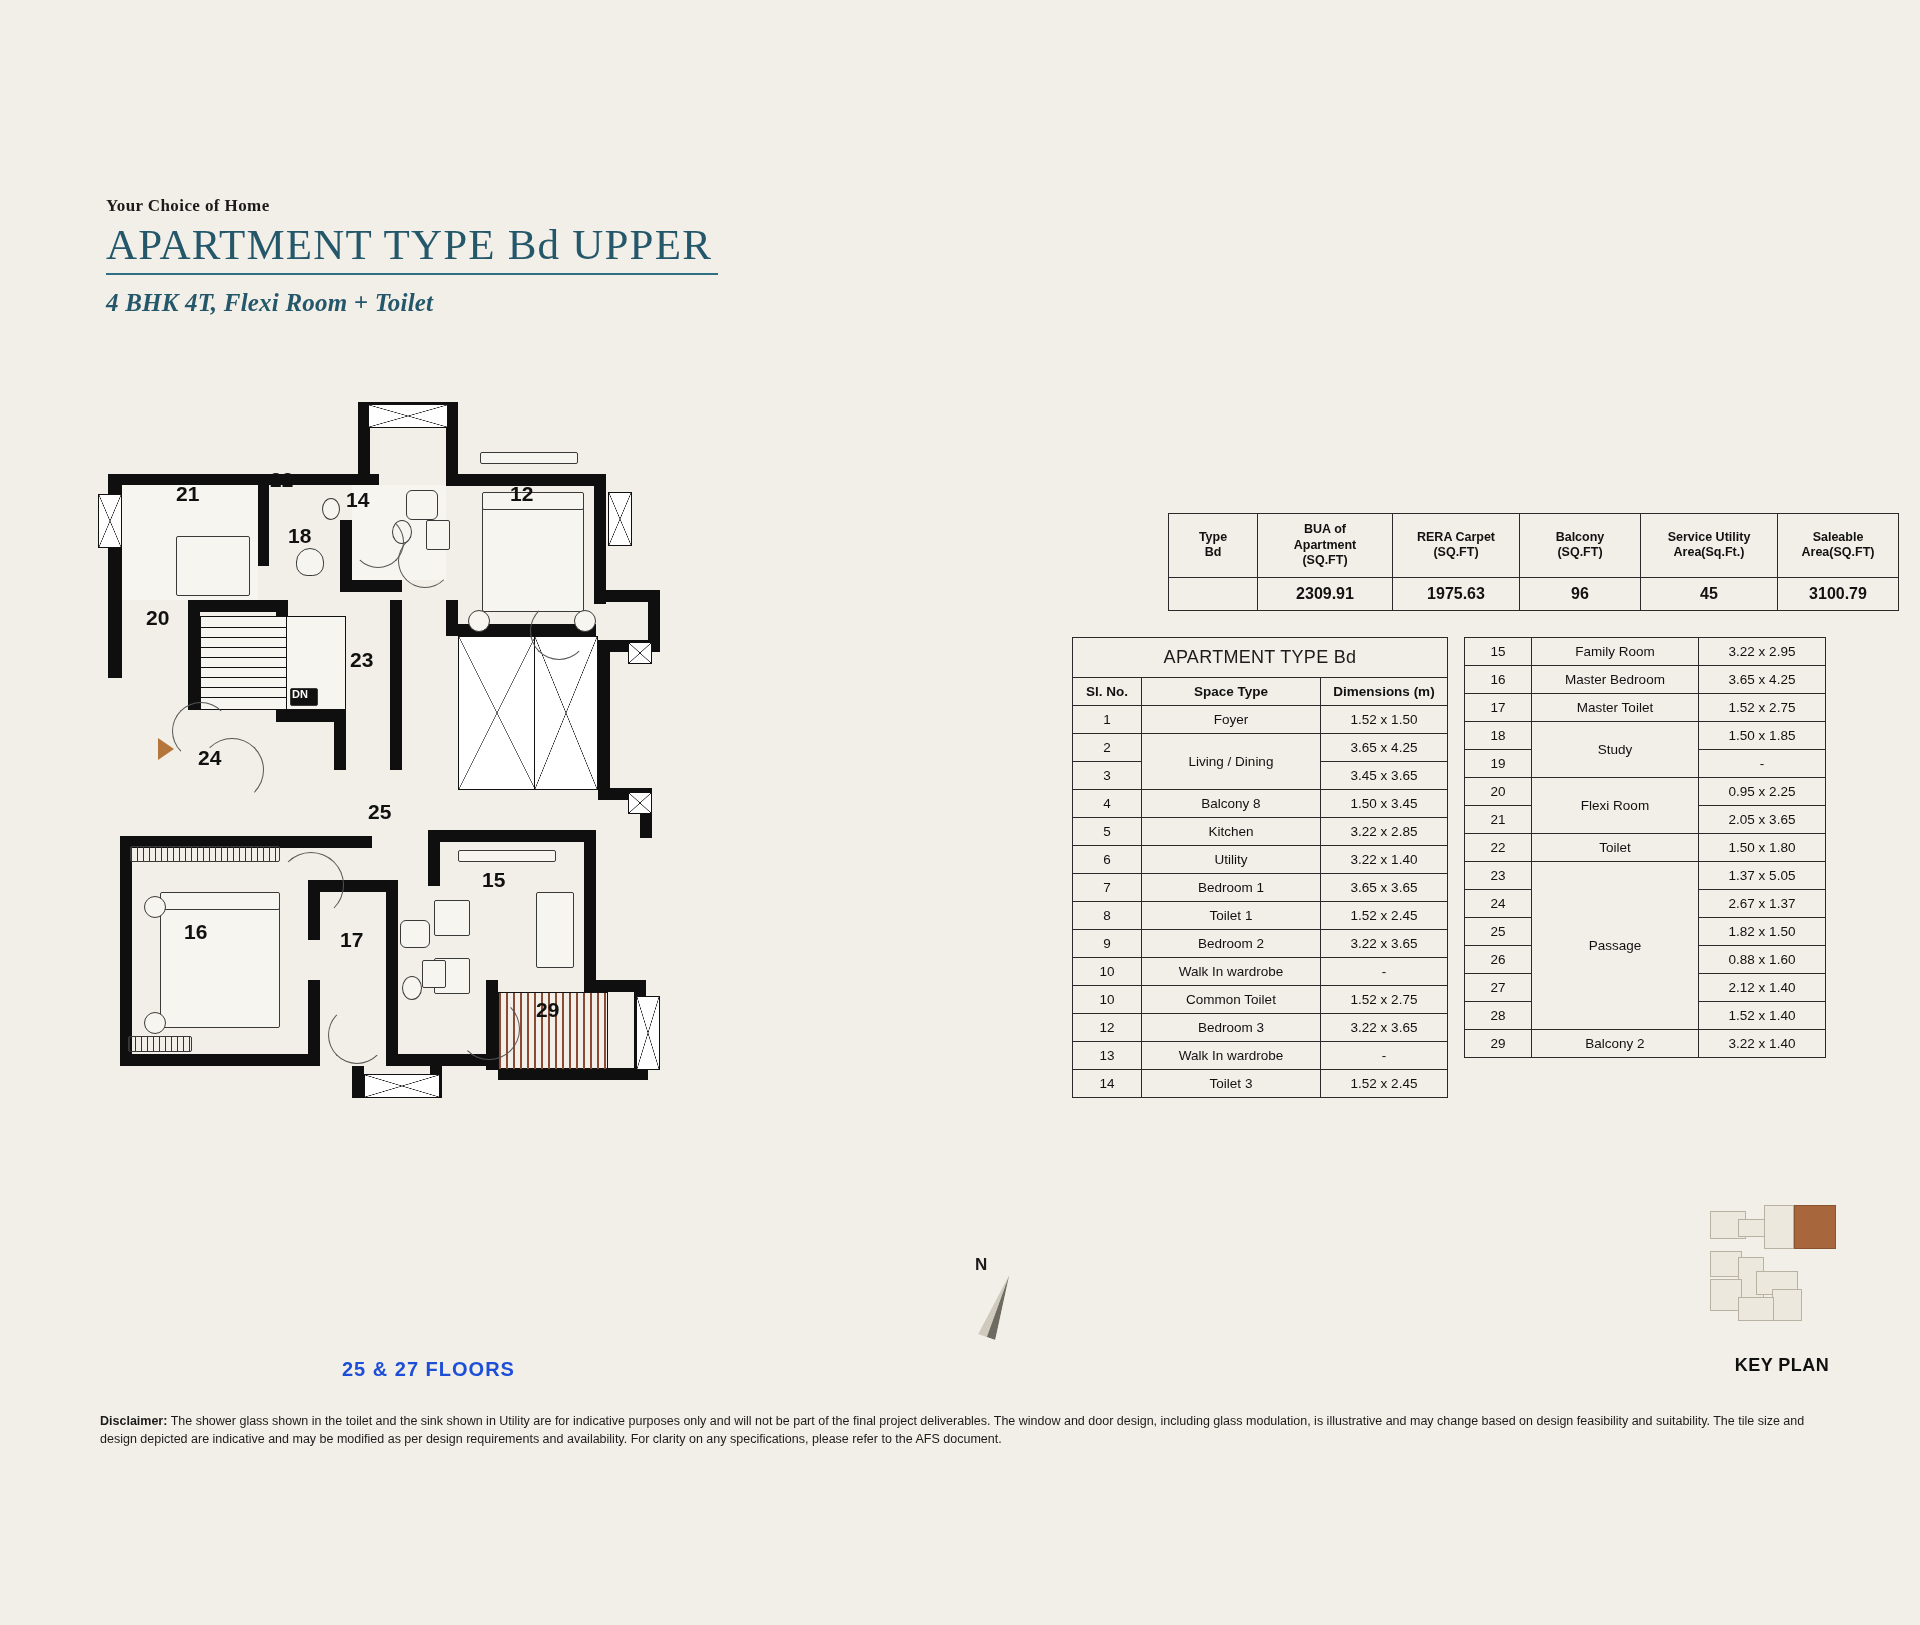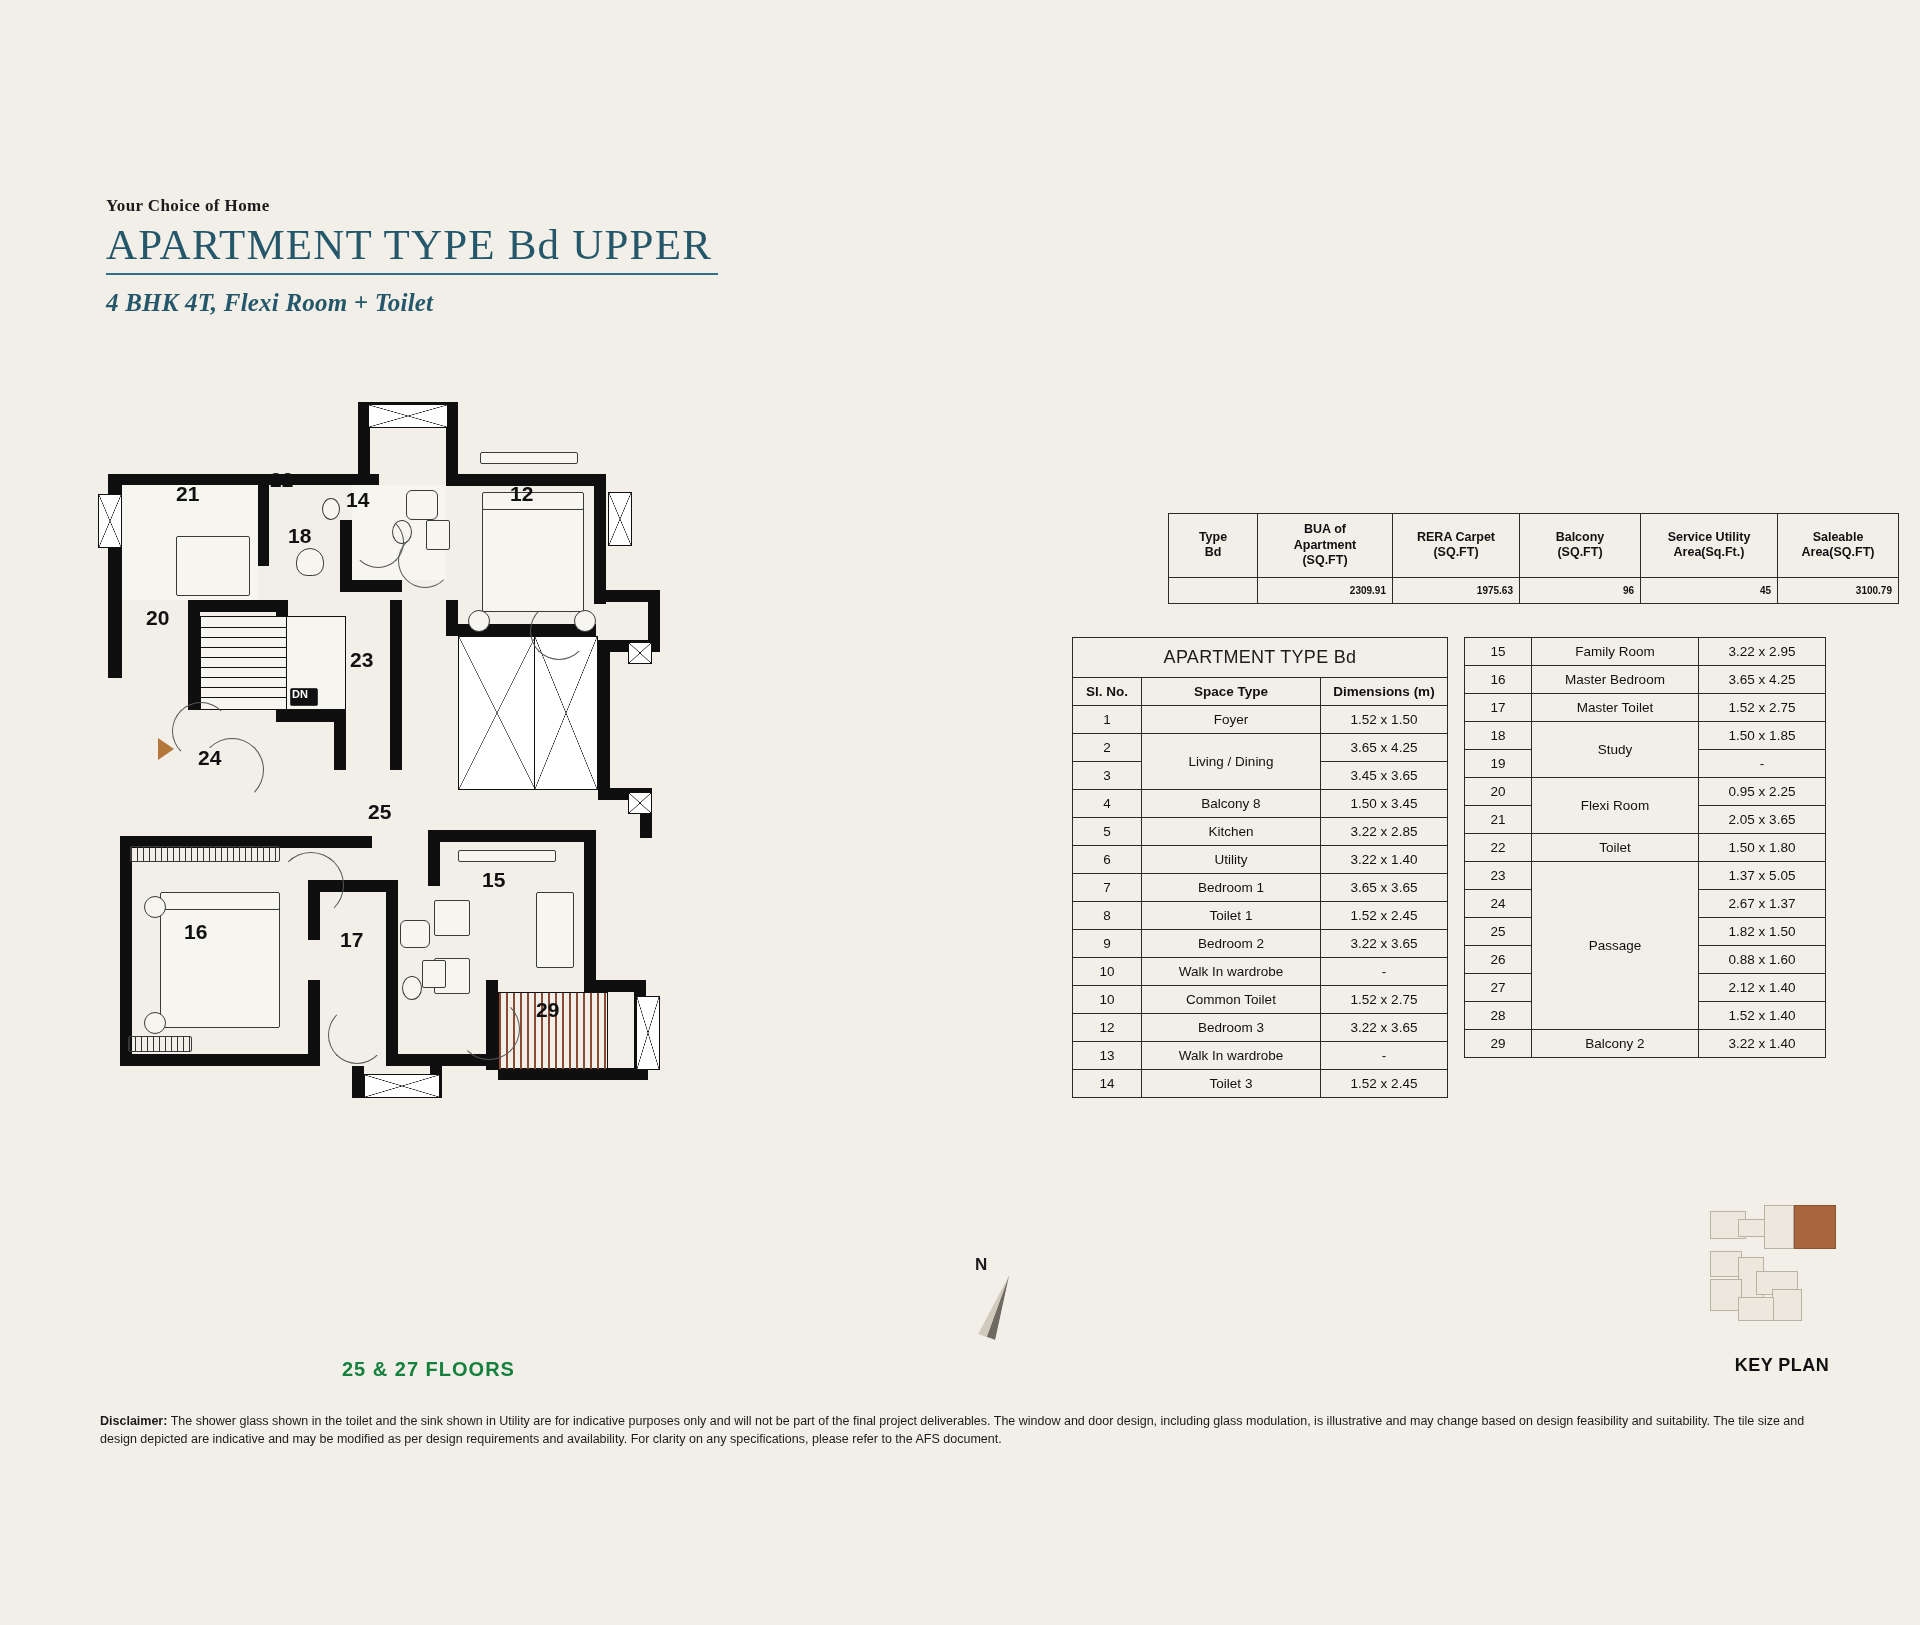--- a/index.html
+++ b/index.html
@@ -51,21 +51,21 @@
     background:linear-gradient(to top right,transparent calc(50% - .6px),#111 50%,transparent calc(50% + .6px));
   }
   .xbox:after{background:linear-gradient(to bottom right,transparent calc(50% - .6px),#111 50%,transparent calc(50% + .6px));}
   .furn{position:absolute;border:1px solid #3a3a3a;background:#f7f5ef;border-radius:2px;}
   .circ{position:absolute;border:1px solid #3a3a3a;border-radius:50%;background:#f7f5ef;}
   .arc{position:absolute;border:1px solid #555;border-radius:50%;}
   .stair{position:absolute;border:1px solid #111;background:#f7f5ef;}
   .stair i{position:absolute;left:0;right:0;height:1px;background:#111;}
 
   .floors{
-    position:absolute;left:342px;top:1358px;font-weight:bold;font-size:20px;letter-spacing:1px;color:#15803d;
+    position:absolute;left:342px;top:1358px;font-weight:bold;font-size:20px;letter-spacing:1px;color:#1d4ed8;
   }
 
   
   .compass{position:absolute;left:975px;top:1255px;width:70px;height:110px;}
   .compass .n{position:absolute;left:0;top:0;font-weight:bold;font-size:17px;}
   .compass .needle{
     position:absolute;left:14px;top:18px;width:0;height:0;
     border-left:9px solid transparent;border-right:9px solid transparent;
     border-bottom:66px solid #cfcabc;transform:rotate(20deg);
   }
@@ -76,21 +76,21 @@
     clip-path:polygon(50% 0,100% 100%,50% 100%);
   }
 
   
   .areatbl{position:absolute;left:1168px;top:513px;border-collapse:collapse;}
   .areatbl td,.areatbl th{
     border:1px solid #2a2a2a;font-size:13px;text-align:center;
     padding:4px 6px;font-weight:bold;color:#111;background:transparent;
   }
   .areatbl thead th{font-size:12.5px;line-height:1.25;padding:8px 8px;}
-  .areatbl tbody td{font-weight:bold;font-size:10px;padding:7px 6px;text-align:right;}
+  .areatbl tbody td{font-weight:bold;font-size:16px;padding:7px 6px;}
 
   
   .sched{position:absolute;left:1072px;top:637px;display:flex;gap:0;align-items:flex-start;}
   .sched table{border-collapse:collapse;}
   .sched td,.sched th{border:1px solid #2a2a2a;font-size:13.5px;color:#111;}
   .sched .caption{
     border:1px solid #2a2a2a;border-bottom:none;
     text-align:center;font-weight:normal;font-size:18px;padding:9px 0;letter-spacing:.3px;
   }
   .lefttbl th{font-weight:bold;padding:6px 4px;text-align:center;font-size:13.5px;}

